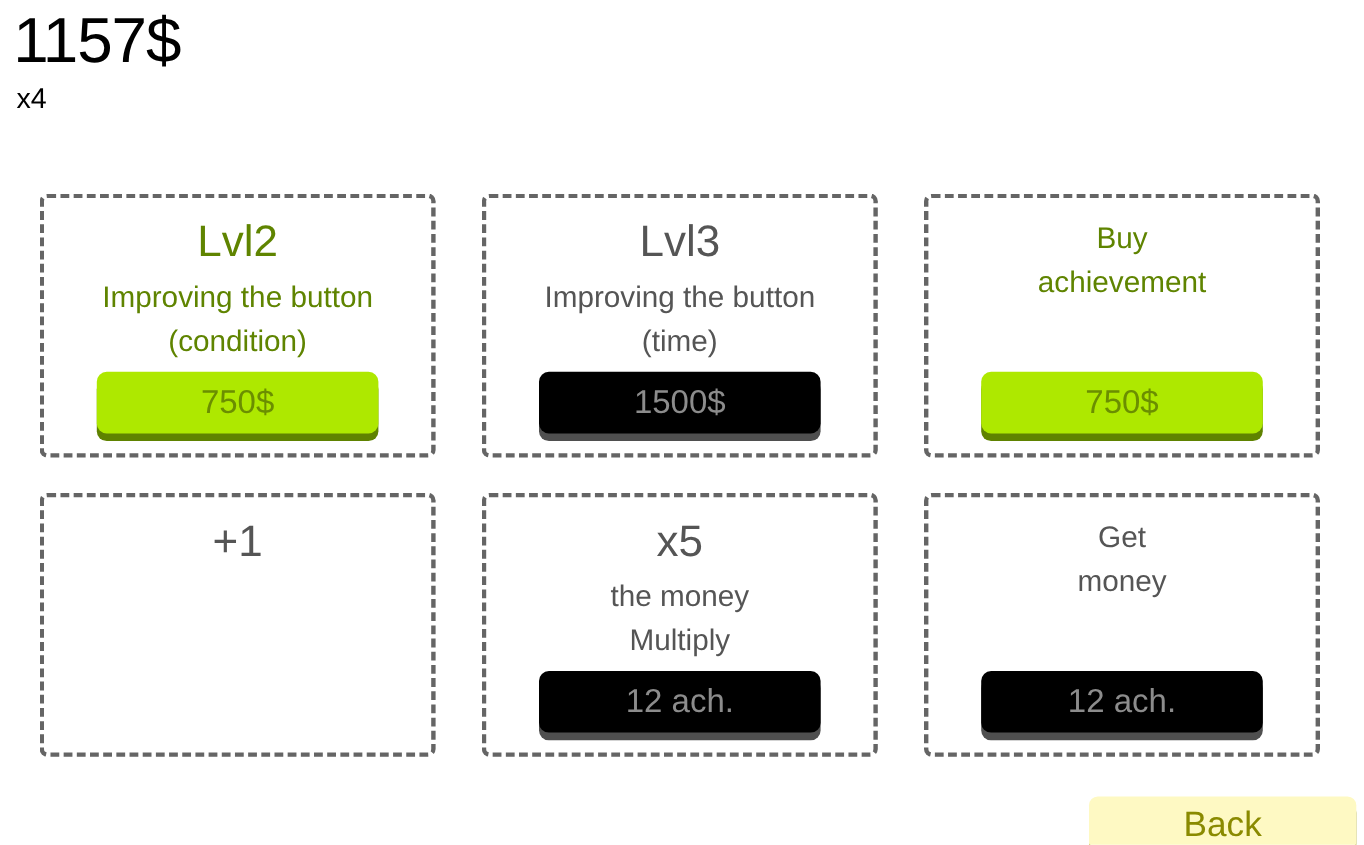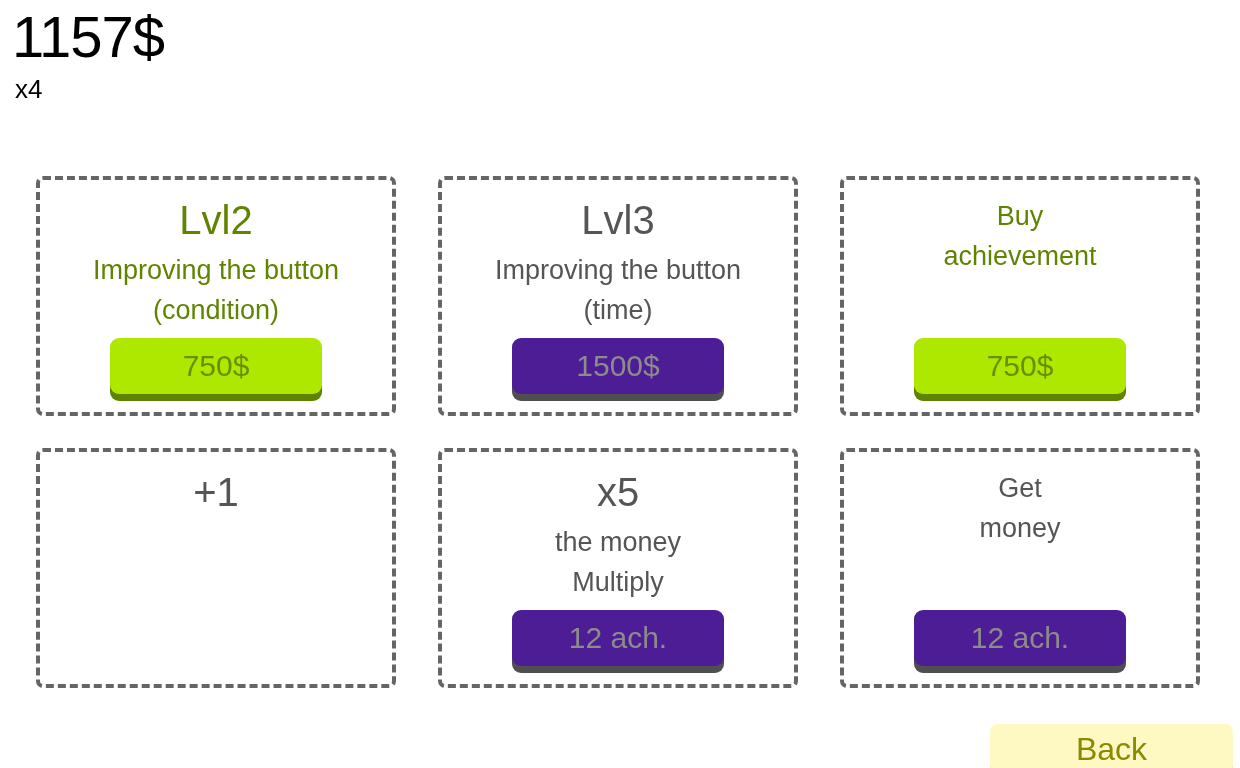--- a/index.html
+++ b/index.html
@@ -101,21 +101,21 @@
     color: #5f8400;
   }
   .upgrade-card.disabled .card-effect,
   .upgrade-card.disabled .card-desc {
     color: #555555;
   }
 
   
   .btn3d {
     position: relative;
-    width: 212px;
+    width: 256px;
     height: 56px;
     margin: 0 auto;
     border-radius: 9px;
     box-sizing: border-box;
     display: flex;
     align-items: center;
     justify-content: center;
     font-size: 30px;
     user-select: none;
     cursor: pointer;
@@ -125,21 +125,21 @@
     left: 50%;
     transform: translateX(-50%);
     bottom: 18px;
   }
   .btn3d.green {
     background: #aee800;
     color: #6b8e00;
     box-shadow: 0 7px 0 0 #5f8200;
   }
   .btn3d.gray {
-    background: #4c1d95;
+    background: #000000;
     color: #8c8c8c;
     box-shadow: 0 7px 0 0 #4f4f4f;
     cursor: default;
   }
   .btn3d.yellow {
     background: #fef9c3;
     color: #8a8a00;
     box-shadow: 0 7px 0 0 #8a8a00;
     margin-top: 24px;
   }

